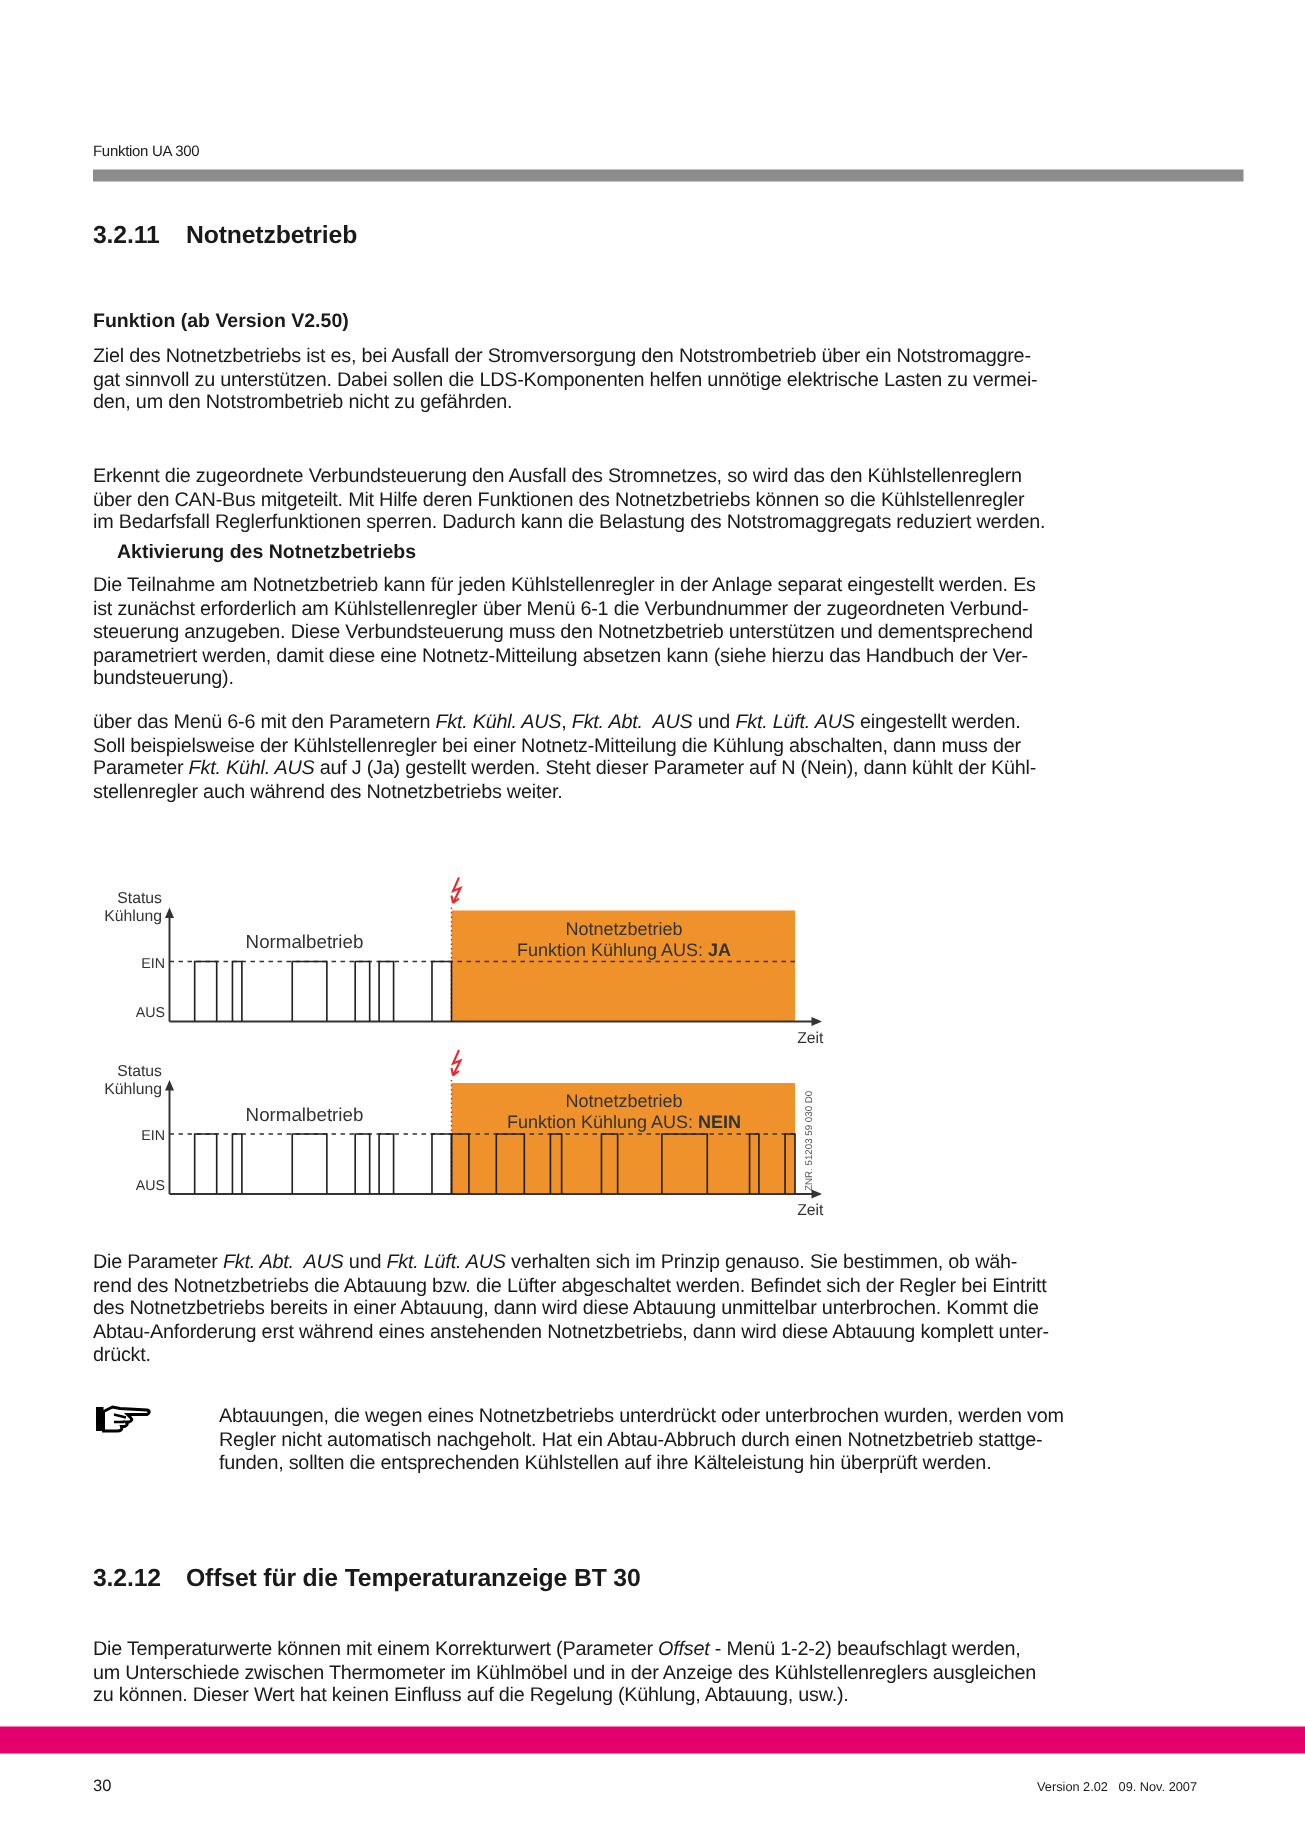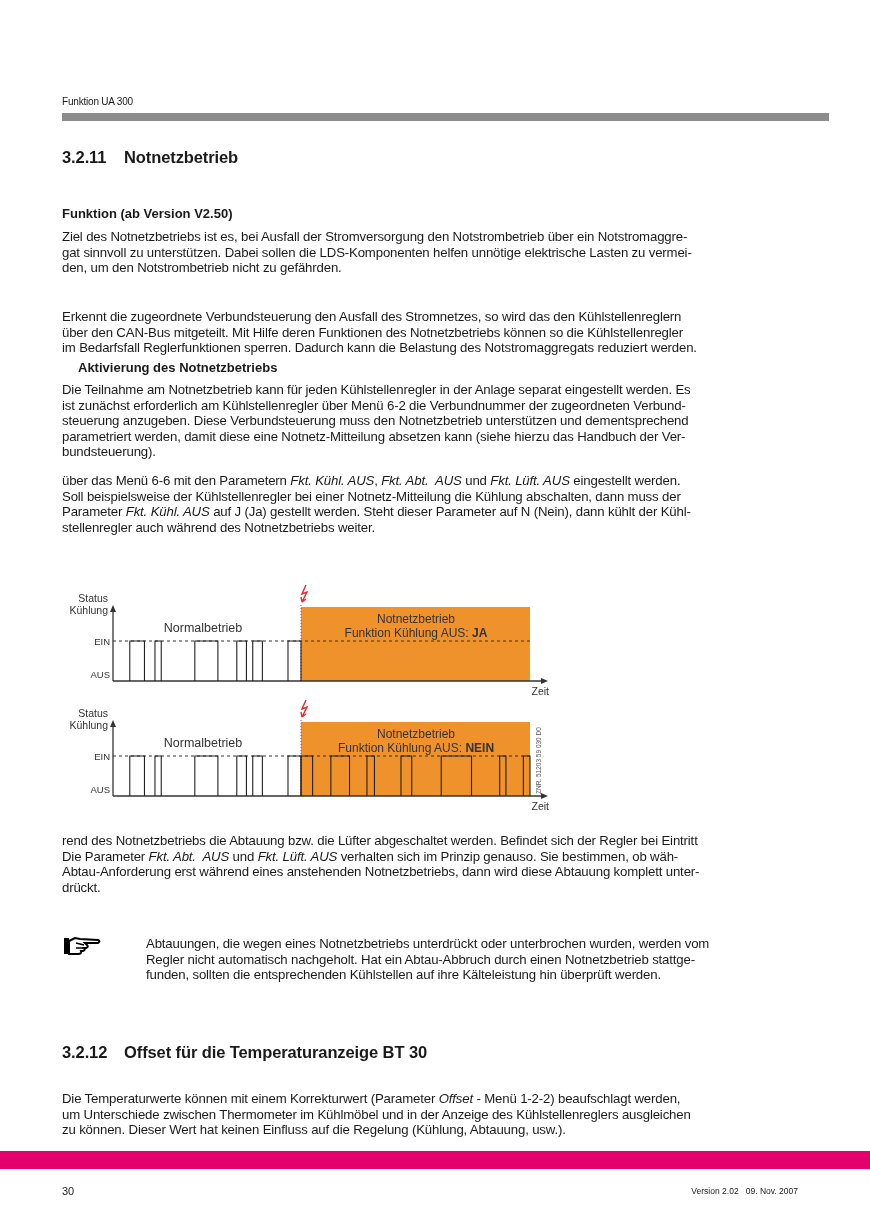--- a/index.html
+++ b/index.html
@@ -41,21 +41,21 @@
 <div class="abs p" style="left:62px; top:289px;margin-top:20px;">
   <div>Erkennt die zugeordnete Verbundsteuerung den Ausfall des Stromnetzes, so wird das den Kühlstellenreglern</div>
   <div>über den CAN-Bus mitgeteilt. Mit Hilfe deren Funktionen des Notnetzbetriebs können so die Kühlstellenregler</div>
   <div>im Bedarfsfall Reglerfunktionen sperren. Dadurch kann die Belastung des Notstromaggregats reduziert werden.</div>
 </div>
 
 <div class="abs h2" style="left:78px; top:360px;">Aktivierung des Notnetzbetriebs</div>
 
 <div class="abs p" style="left:62px; top:382px;">
   <div>Die Teilnahme am Notnetzbetrieb kann für jeden Kühlstellenregler in der Anlage separat eingestellt werden. Es</div>
-  <div>ist zunächst erforderlich am Kühlstellenregler über Menü 6-2 die Verbundnummer der zugeordneten Verbund-</div>
+  <div>ist zunächst erforderlich am Kühlstellenregler über Menü 6-1 die Verbundnummer der zugeordneten Verbund-</div>
   <div>steuerung anzugeben. Diese Verbundsteuerung muss den Notnetzbetrieb unterstützen und dementsprechend</div>
   <div>parametriert werden, damit diese eine Notnetz-Mitteilung absetzen kann (siehe hierzu das Handbuch der Ver-</div>
   <div>bundsteuerung).</div>
 </div>
 
 <div class="abs p" style="left:62px; top:473px;">
   <div><span>über das Menü 6-6 mit den Parametern </span><i>Fkt. Kühl. AUS</i><span>, </span><i style="white-space:pre">Fkt. Abt.  AUS</i><span> und </span><i>Fkt. Lüft. AUS</i><span> eingestellt werden.</span></div>
   <div>Soll beispielsweise der Kühlstellenregler bei einer Notnetz-Mitteilung die Kühlung abschalten, dann muss der</div>
   <div><span>Parameter </span><i>Fkt. Kühl. AUS</i><span> auf J (Ja) gestellt werden. Steht dieser Parameter auf N (Nein), dann kühlt der Kühl-</span></div>
   <div>stellenregler auch während des Notnetzbetriebs weiter.</div>
@@ -114,22 +114,23 @@
       <text x="549" y="230" font-size="10.5" text-anchor="end" fill="#333">Zeit</text>
       <text x="203" y="167" font-size="12.5" text-anchor="middle" fill="#333">Normalbetrieb</text>
       <text x="416" y="158" font-size="12" text-anchor="middle" fill="#333">Notnetzbetrieb</text>
       <text x="416" y="172" font-size="12" text-anchor="middle" fill="#333"><tspan>Funktion Kühlung AUS: </tspan><tspan font-weight="bold">NEIN</tspan></text>
       <path d="M306 120 L302 129 L307 127 L302 137 M302 137 L301 132 M302 137 L306 134" fill="none" stroke="#e8282e" stroke-width="1.4"></path>
     </g>
   <text id="fig-id" font-size="6.5" fill="#555" transform="translate(541,214) rotate(-90)" x="0" y="0">ZNR. 51203 59 030 D0</text>
 </svg>
 
 <div class="abs p" style="left:62px; top:833px;">
+  <div><span>Die Parameter </span><i style="white-space:pre">Fkt. Abt.  AUS</i><span> und </span><i>Fkt. Lüft. AUS</i><span> verhalten sich im Prinzip genauso. Sie bestimmen, ob wäh-</span></div>
   <div>rend des Notnetzbetriebs die Abtauung bzw. die Lüfter abgeschaltet werden. Befindet sich der Regler bei Eintritt</div>
-  <div><span>Die Parameter </span><i style="white-space:pre">Fkt. Abt.  AUS</i><span> und </span><i>Fkt. Lüft. AUS</i><span> verhalten sich im Prinzip genauso. Sie bestimmen, ob wäh-</span></div>
+  <div>des Notnetzbetriebs bereits in einer Abtauung, dann wird diese Abtauung unmittelbar unterbrochen. Kommt die</div>
   <div>Abtau-Anforderung erst während eines anstehenden Notnetzbetriebs, dann wird diese Abtauung komplett unter-</div>
   <div>drückt.</div>
 </div>
 
 <svg id="note-icon" class="abs" viewBox="0 0 40 22">
   <path d="M2 3 L7 3 L7 19 L2 19 Z" fill="#000"></path>
   <path d="M7 6 L13 3 L18 4 L36 5 Q39 6 36 8 L23 8 L25 10 Q27 12 24 13 L22 13 Q24 15 21 16 L19 16 Q20 19 16 19 L7 19 Z" fill="none" stroke="#000" stroke-width="2"></path>
   <path d="M14 8 L22 10 M14 13 L21 13" stroke="#000" stroke-width="1.6"></path>
 </svg>
 <div class="abs p" style="left:146px; top:936px; width:680px;">

